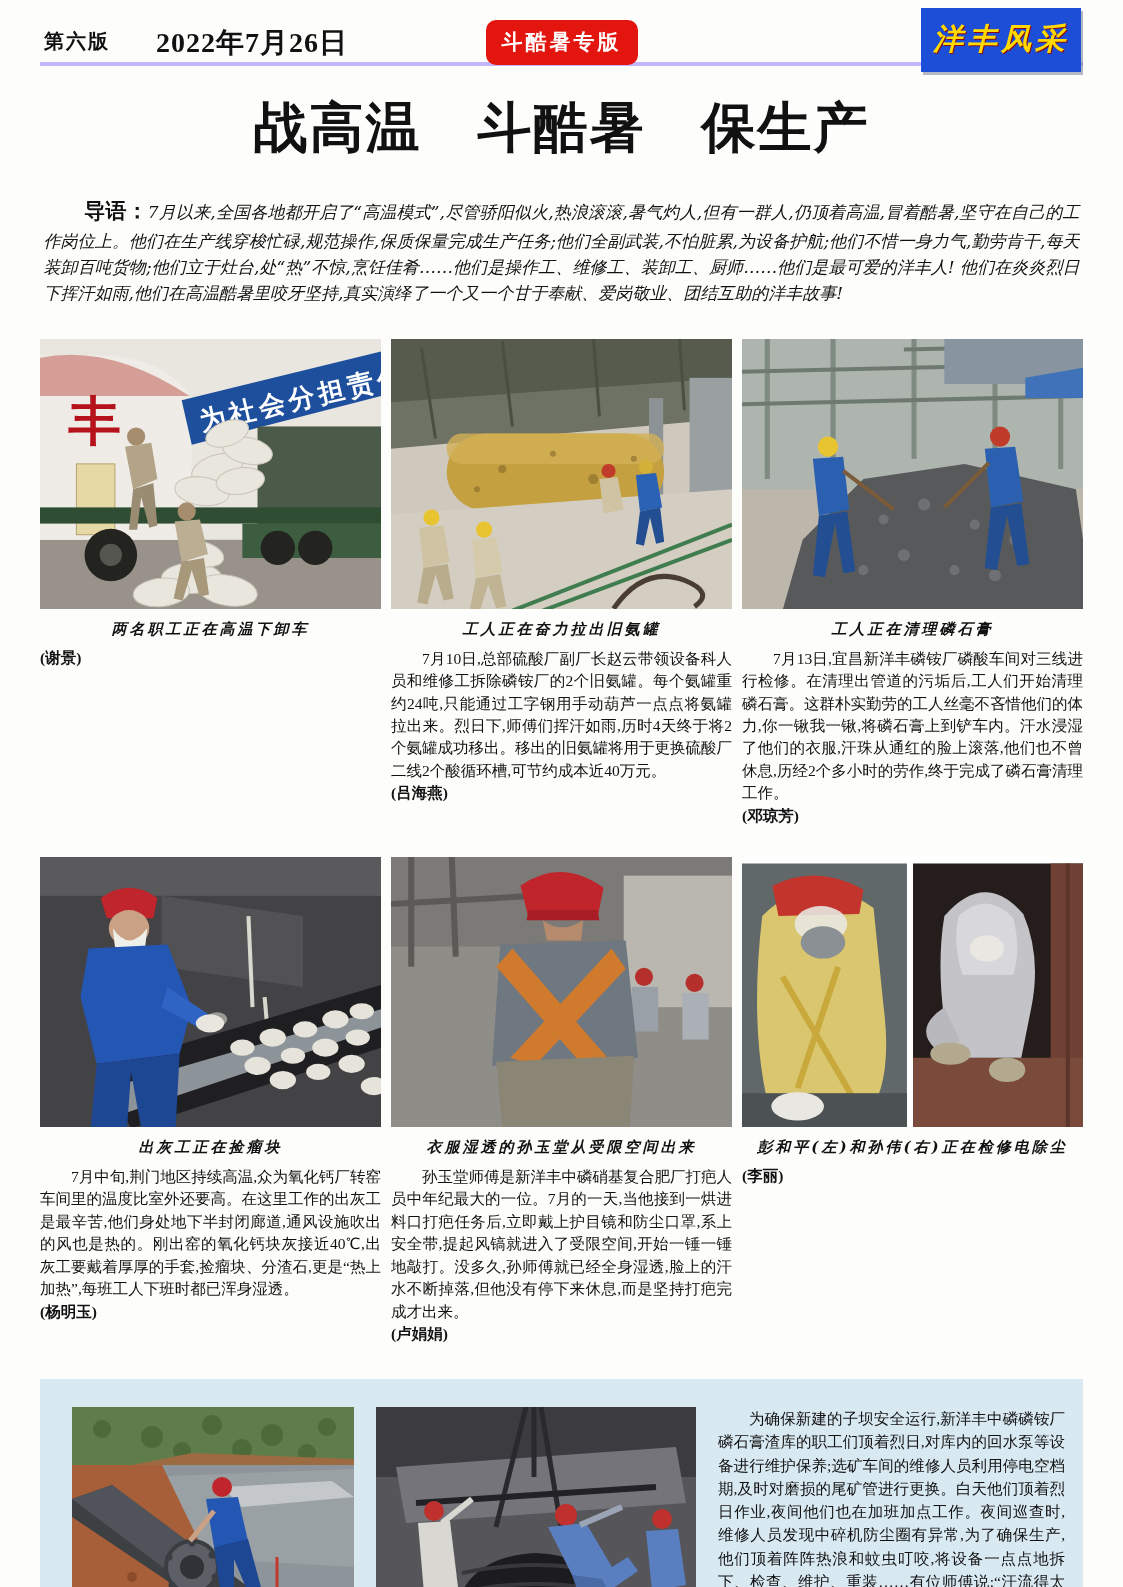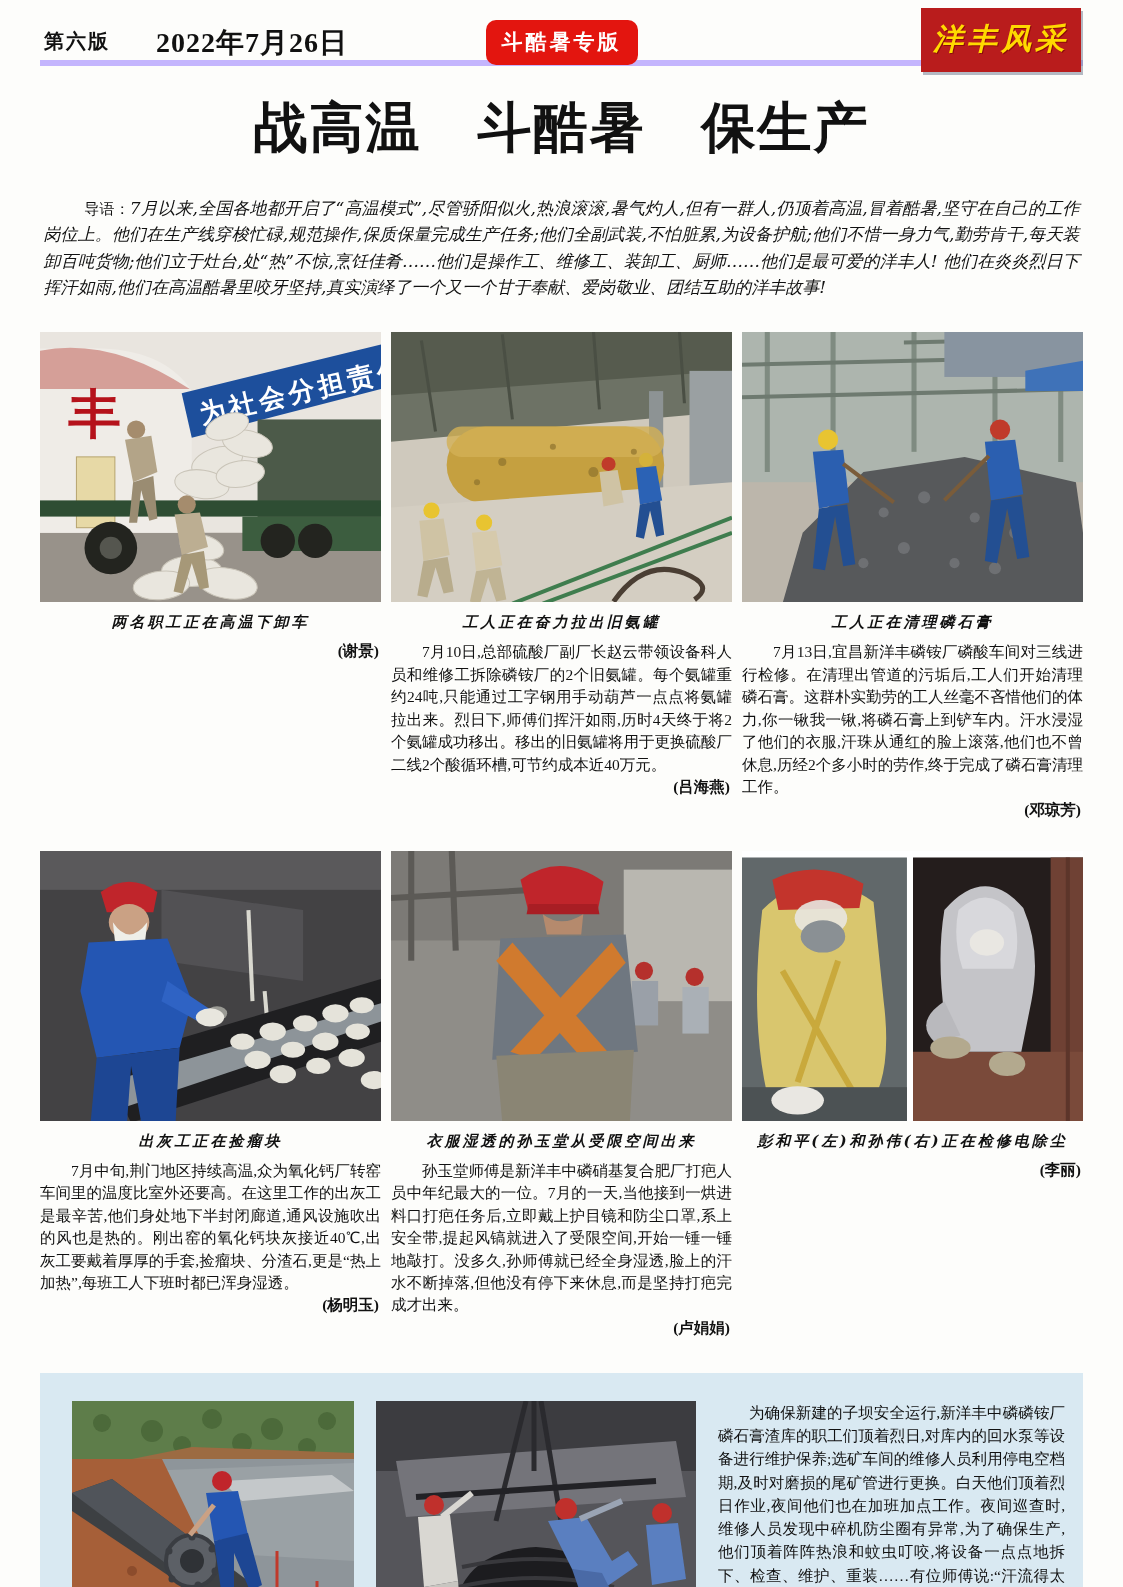--- a/index.html
+++ b/index.html
@@ -3,60 +3,60 @@
 <meta charset="utf-8">
 <style>
   * { margin:0; padding:0; box-sizing:border-box; }
   html,body { background:#888; }
   .page {
     width:1123px; height:1587px; margin:0 auto; background:#fdfdfb;
     font-family:"Liberation Serif", serif; color:#111; position:relative;
     padding:14px 40px 20px 40px; overflow:hidden;
   }
   
-  .hdr { position:relative; height:52px; border-bottom:6px solid #c4b5fd; }
+  .hdr { position:relative; height:52px; border-bottom:4px solid #c4b5fd; }
   .hdr-left { position:absolute; left:4px; top:14px; font-weight:bold; font-size:20px; letter-spacing:2px; }
   .hdr-date { position:absolute; left:116px; top:10px; font-weight:bold; font-size:28px; letter-spacing:1px; }
   .hdr-badge {
     position:absolute; left:50%; transform:translateX(-50%); top:6px;
     background:#e3150f; color:#fff; font-size:21px; font-weight:bold;
     padding:8px 16px 9px 16px; letter-spacing:3px; z-index:2;border-radius:10px;
   }
   .hdr-masthead {
-    position:absolute; right:2px; top:-6px; background:#b91c1c; color:#ffd900;
+    position:absolute; right:2px; top:-6px; background:#1d4ed8; color:#ffd900;
     font-size:30px; font-weight:bold; font-style:italic; letter-spacing:4px;
     padding:11px 12px 12px 12px; z-index:2; text-shadow:1px 1px 0 #8c0a0a;
     box-shadow:2px 3px 0 rgba(120,130,150,.55);
     font-family:"DejaVu Serif", serif;
   }
   
   .headline {
     text-align:center; font-size:54px; font-weight:bold; letter-spacing:2px;
     margin-top:26px; font-family:"Liberation Serif", serif;
   }
   .intro {
     margin:30px auto 0 auto; width:1036px; font-size:17px; line-height:1.55;
     text-align:justify; font-style:italic; font-family:"DejaVu Serif", serif;
     text-indent:2.4em;
   }
-  .intro b { font-style:normal; font-weight:normal; font-size:15px; }
+  .intro b { font-style:normal; font-weight:bold; font-size:21px; }
   
   .grid { display:grid; grid-template-columns:repeat(3,1fr); column-gap:10px; row-gap:0; margin-top:32px; width:1043px; }
   .grid.row2 { margin-top:30px; }
   .photo { height:270px; position:relative; overflow:hidden; background:#ccc; }
   .photo svg { display:block; width:100%; height:100%; }
   .cap {
     text-align:center; font-weight:bold; font-style:italic; font-size:15px;
     margin:11px 0 9px 0; letter-spacing:3px; font-family:"DejaVu Serif", serif;
   }
   .body-txt {
     font-size:15.5px; line-height:1.45; text-align:justify; text-indent:2em;
     font-family:"Liberation Serif", serif;
   }
-  .byline { text-align:right; font-size:15.5px; font-weight:bold; padding-right:2px; margin-top:1px; }
+  .byline { text-align:left; font-size:15.5px; font-weight:bold; padding-right:2px; margin-top:1px; }
   
   .panel {
     margin-top:34px; width:1043px; height:316px; background:#d9e9f2;
     display:flex; padding:28px 18px 24px 32px; gap:22px;
   }
   .bphoto { position:relative; overflow:hidden; height:264px; background:#999; flex:none; }
   .bphoto svg { display:block; width:100%; height:100%; }
   .panel-text { flex:1; display:flex; flex-direction:column; }
   .panel-text .body-txt { font-size:15.5px; line-height:1.5; }
 </style>

